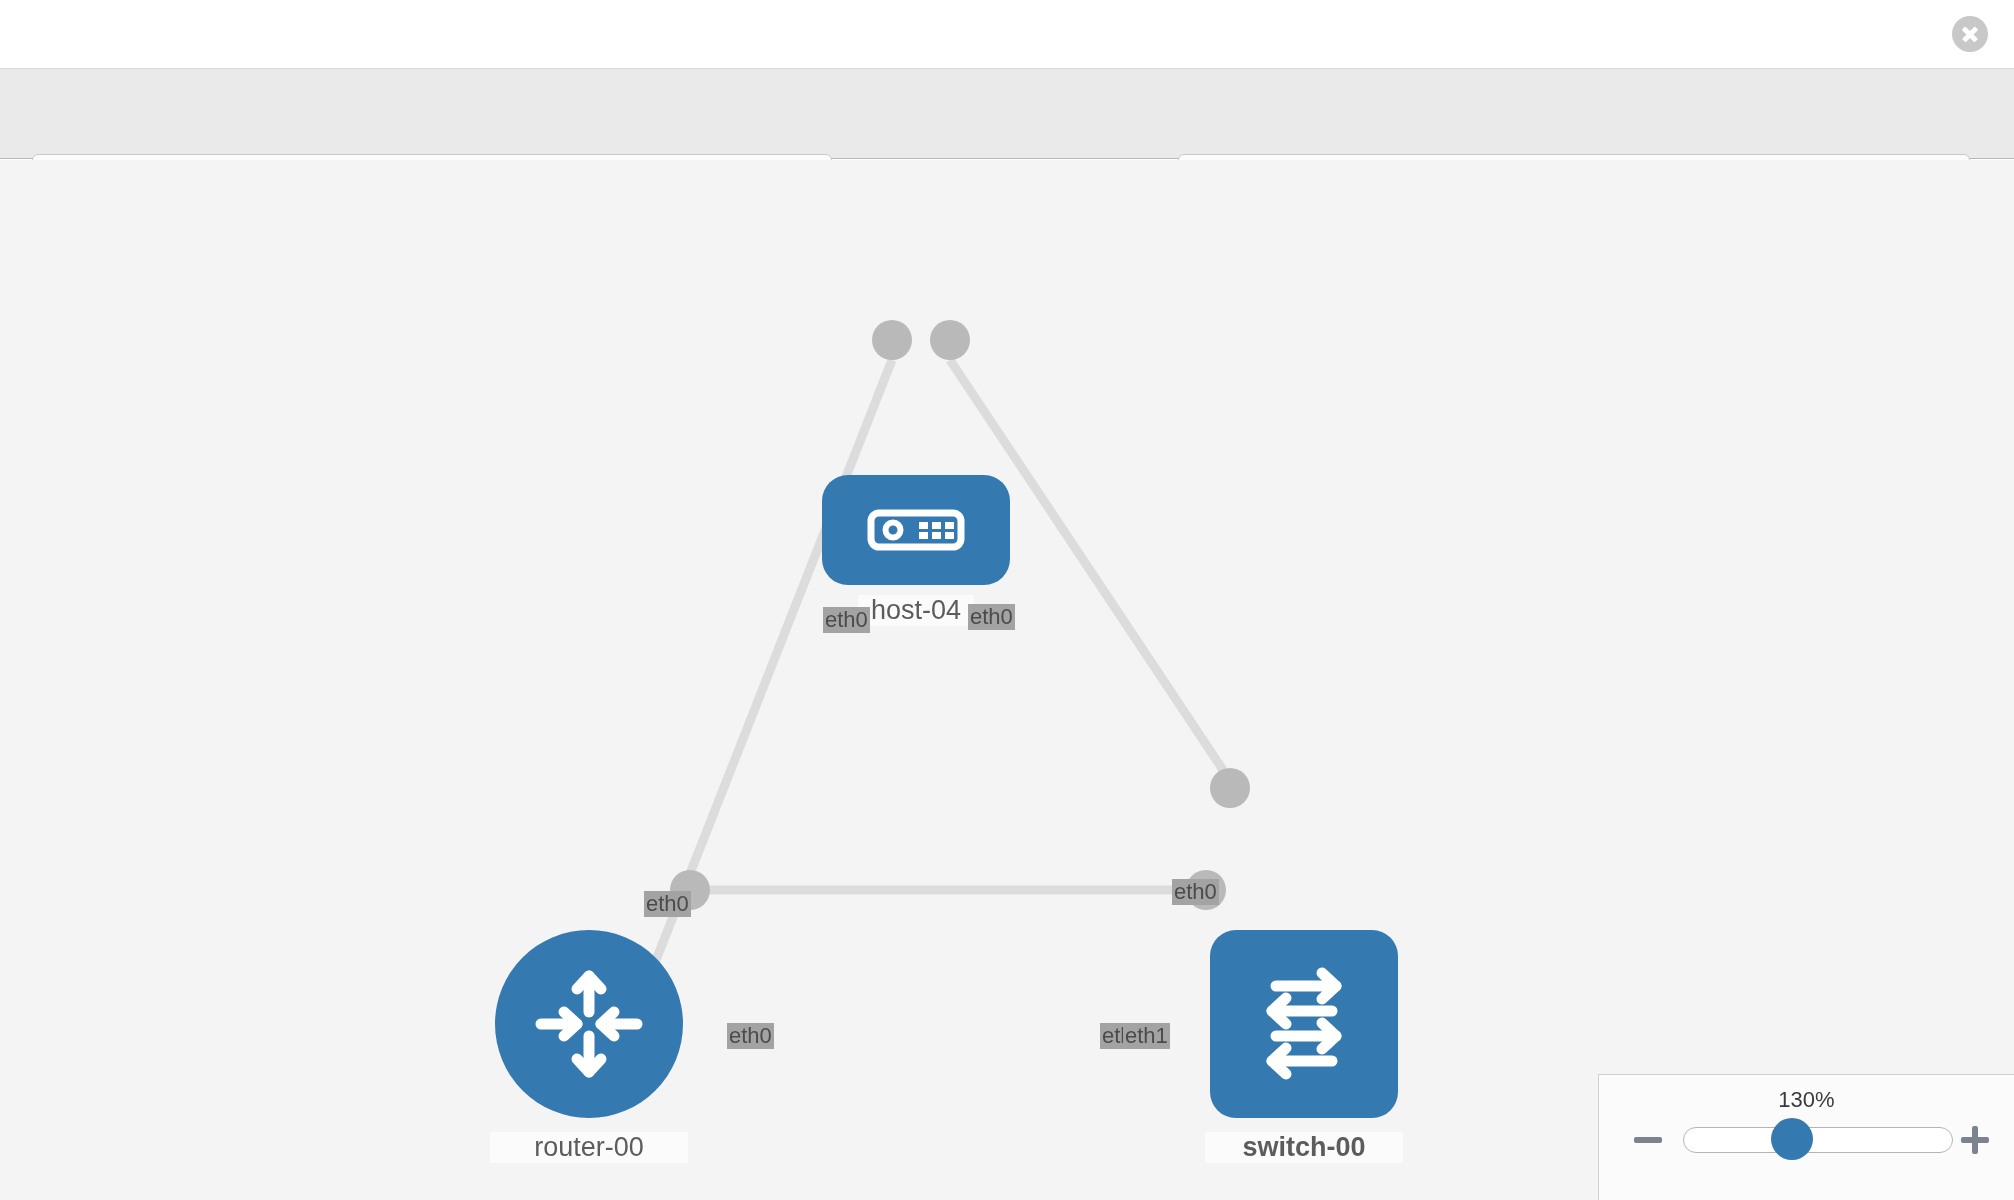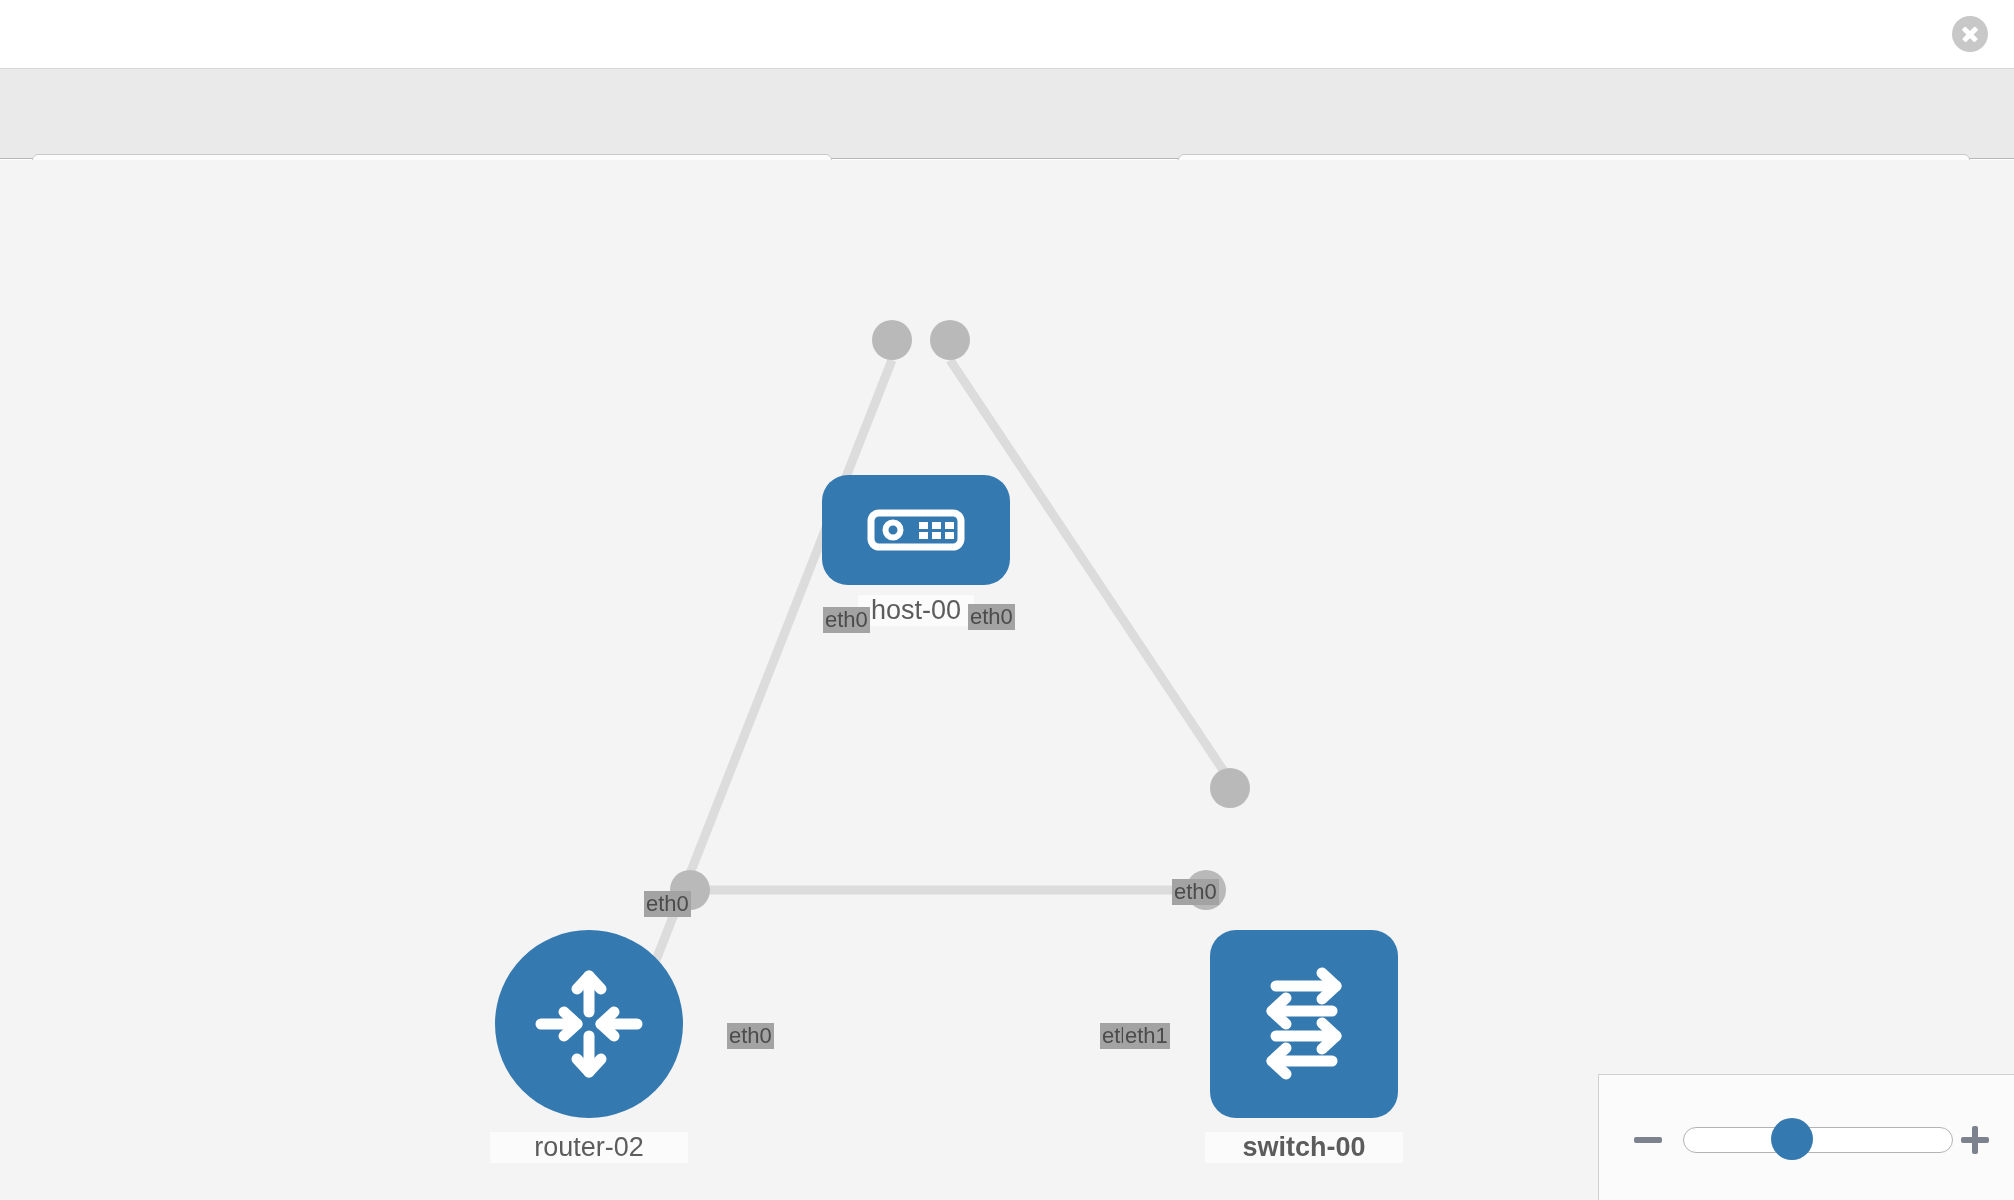--- a/index.html
+++ b/index.html
@@ -246,21 +246,21 @@
         <rect x="4" y="8" width="90" height="34" rx="8" ry="8" fill="none" stroke="#ffffff" stroke-width="7"></rect>
         <circle cx="26" cy="25" r="7.5" fill="none" stroke="#ffffff" stroke-width="6"></circle>
         <rect x="52" y="17" width="9" height="7" fill="#ffffff"></rect>
         <rect x="65" y="17" width="9" height="7" fill="#ffffff"></rect>
         <rect x="78" y="17" width="9" height="7" fill="#ffffff"></rect>
         <rect x="52" y="27" width="9" height="7" fill="#ffffff"></rect>
         <rect x="65" y="27" width="9" height="7" fill="#ffffff"></rect>
         <rect x="78" y="27" width="9" height="7" fill="#ffffff"></rect>
       </svg>
     </div>
-    <div class="node-label" style="left:36px; top:120px; width:116px;">host-00</div>
+    <div class="node-label" style="left:36px; top:120px; width:116px;">host-04</div>
   </div>
 
   <div class="node node-router" style="left:495px; top:770px;">
     <div class="node-shape">
       <svg width="120" height="120" viewBox="0 0 120 120">
         <g stroke="#ffffff" stroke-width="11" stroke-linecap="round" stroke-linejoin="round" fill="none">
 
           <path d="M60 48 V12"></path>
           <path d="M48 25 L60 12 L72 25"></path>
 
@@ -268,21 +268,21 @@
           <path d="M48 95 L60 108 L72 95"></path>
 
           <path d="M12 60 H48"></path>
           <path d="M35 48 L48 60 L35 72"></path>
 
           <path d="M108 60 H72"></path>
           <path d="M85 48 L72 60 L85 72"></path>
         </g>
       </svg>
     </div>
-    <div class="node-label" style="left:-5px; top:202px; width:198px;">router-02</div>
+    <div class="node-label" style="left:-5px; top:202px; width:198px;">router-00</div>
   </div>
 
   <div class="node node-switch" style="left:1210px; top:770px;">
     <div class="node-shape">
       <svg width="120" height="120" viewBox="0 0 120 120">
         <g stroke="#ffffff" stroke-width="11" stroke-linecap="round" stroke-linejoin="round" fill="none">
           <path d="M32 22 H92"></path>
           <path d="M78 9 L92 22 L78 35"></path>
           <path d="M88 47 H28"></path>
           <path d="M42 34 L28 47 L42 60"></path>
@@ -300,17 +300,18 @@
   <div class="if-label" style="left:968px; top:444px;">eth0</div>
   <div class="if-label" style="left:644px; top:731px;">eth0</div>
   <div class="if-label" style="left:1172px; top:719px;">eth0</div>
   <div class="if-label" style="left:727px; top:863px;">eth0</div>
   <div class="if-label" style="left:1100px; top:863px;">eth0</div>
   <div class="if-label" style="left:1123px; top:863px;">eth1</div>
 
 </div>
 
 <div class="zoom-panel">
+  <div class="zoom-value">130%</div>
   <div class="zoom-minus"></div>
   <div class="zoom-track"></div>
   <div class="zoom-thumb"></div>
   <div class="zoom-plus"></div>
 </div>
 
 </body></html>

